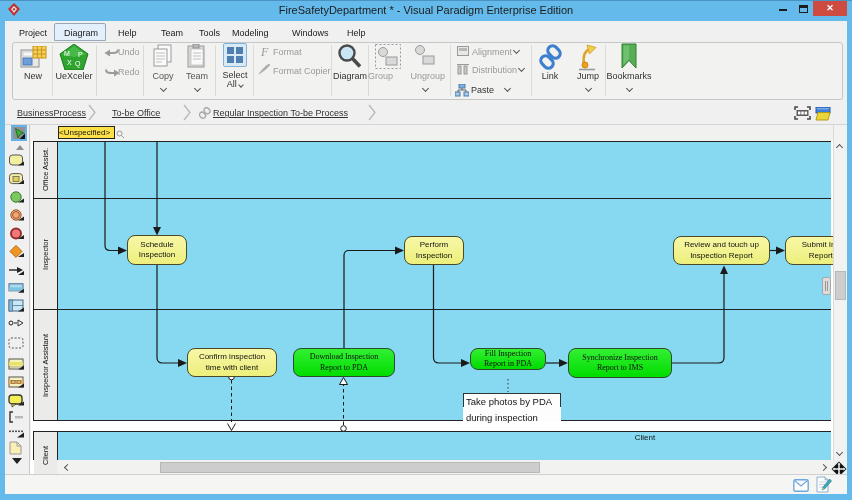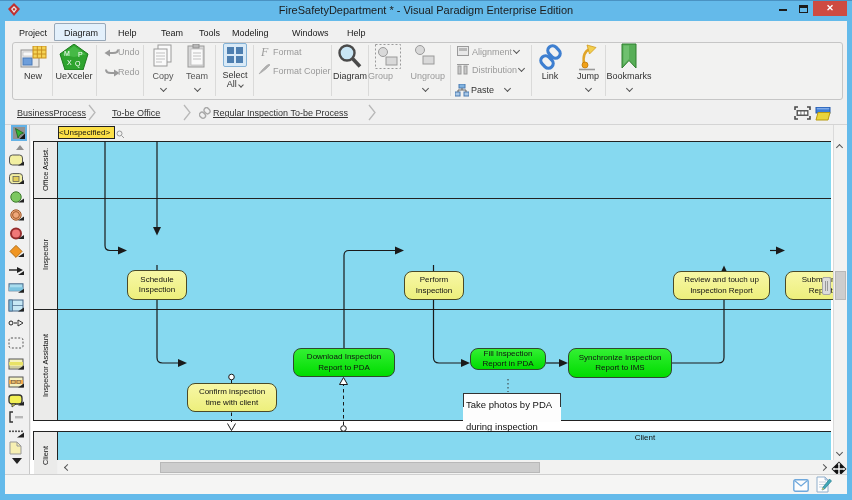--- a/index.html
+++ b/index.html
@@ -26,22 +26,22 @@
 
 #crumbbar { left:5px; top:101px; width:842px; height:24px; background:#F0F0F0; border-bottom:1px solid #D4D4D4; }
 .crumb { top:108px; font-size:9px; color:#333;text-decoration:underline; }
 
 #palette { left:5px; top:125px; width:25px; height:350px; background:#F0F0F0; border-right:1px solid #C8C8C8; }
 
 #viewport { left:31px; top:125px; width:802px; height:335px; background:#ffffff; }
 #canvasclip { left:0; top:0; width:852px; height:500px; clip-path: inset(125px 19px 40px 31px); }
 .poolblue { background:#86D9F0; }
 .task { position:absolute; border:1.4px solid #4a4a28; border-radius:8px; font-size:8px; text-align:center; color:#111; display:flex; align-items:center; justify-content:center; line-height:10.5px; }
-.task-y { background:linear-gradient(180deg,#F7F7A6 0%,#EDEF7C 100%);margin-top:35px; }
-.task-g { background:linear-gradient(180deg,#33F033 0%,#00DC00 100%); border-color:#2e4a2e; }
+.task-y { background:linear-gradient(180deg,#F7F7A6 0%,#EDEF7C 100%); }
+.task-g { background:linear-gradient(180deg,#33F033 0%,#00DC00 100%); border-color:#2e4a2e;font-family:Liberation Serif, serif; }
 .lanelabel { position:absolute; font-size:7.5px; color:#111; transform:rotate(-90deg); transform-origin:center; white-space:nowrap; text-align:center; }
 
 .sb-track { background:#F2F2F1; }
 .sb-thumb { background:#CDCDCD; border:1px solid #B8B8B8; }
 .sbc { position:absolute; width:5px; height:5px; border-right:1.3px solid #555; border-bottom:1.3px solid #555; }
 #statusbar { left:5px; top:474px; width:842px; height:20px; background:#F5F5F4; border-top:1px solid #D0D0D0; }
 </style>
 </head>
 <body>
 
@@ -423,21 +423,21 @@
   <div class="task task-y" style="left:404px;top:236px;width:60px;height:29px">Perform<br>Inspection</div>
   <div class="task task-y" style="left:673px;top:236px;width:97px;height:29px">Review and touch up<br>Inspection Report</div>
   <div class="task task-y" style="left:785px;top:236px;width:97px;height:29px">Submit Inspection<br>Report to IMS</div>
   <div class="task task-y" style="left:187px;top:348px;width:90px;height:29px">Confirm inspection<br>time with client</div>
   <div class="task task-g" style="left:293px;top:348px;width:102px;height:29px">Download Inspection<br>Report to PDA</div>
   <div class="task task-g" style="left:470px;top:348px;width:76px;height:22px">Fill Inspection<br>Report in PDA</div>
   <div class="task task-g" style="left:568px;top:348px;width:104px;height:30px">Synchronize Inspection<br>Report to IMS</div>
 
   <div class="abs" style="left:463px;top:392.5px;width:98px;height:29px;background:#FDFDFD"></div>
   <div class="abs" style="left:463px;top:392.5px;width:98px;height:14px;border:1px solid #333;border-bottom:none;background:#FDFDFD"></div>
-  <div class="abs" style="left:466px;top:394px;font-size:9.5px;color:#111;line-height:22px">Take photos by PDA<br>during inspection</div>
+  <div class="abs" style="left:466px;top:394px;font-size:9.5px;color:#111;line-height:16px">Take photos by PDA<br>during inspection</div>
 
   <div class="abs" style="left:822px;top:277px;width:9px;height:18px;background:#DCDCDC;border:1px solid #A8A8A8;border-radius:2px"></div>
   <div class="abs" style="left:825px;top:281px;width:1px;height:10px;background:#999"></div>
   <div class="abs" style="left:827px;top:281px;width:1px;height:10px;background:#999"></div>
 </div>
 
 <div class="abs" style="left:34px;top:142px;width:23px;height:278px;background:#EBEBEA"></div>
 <div class="abs" style="left:34px;top:432px;width:23px;height:45px;background:#EBEBEA"></div>
 <div class="abs lanelabel" style="left:18px;top:165px;width:54px">Office Assist.</div>
 <div class="abs lanelabel" style="left:25px;top:249.5px;width:40px">Inspector</div>

